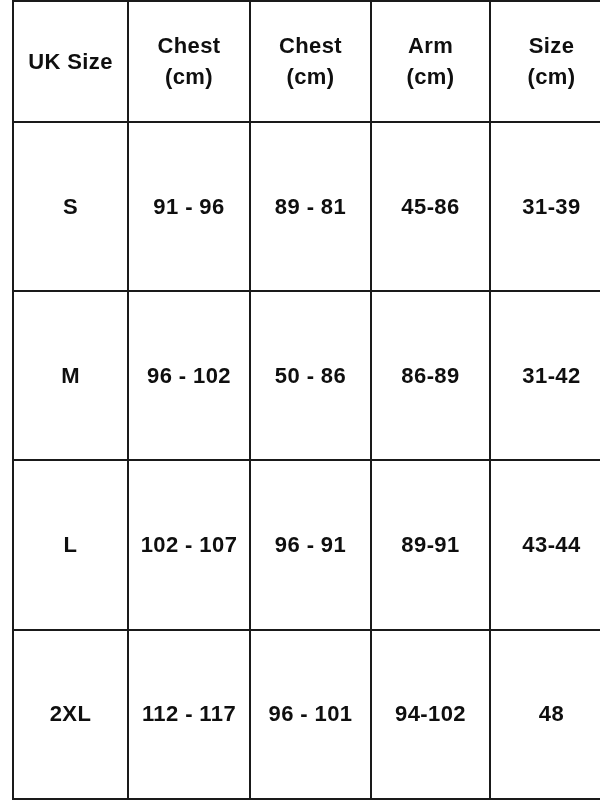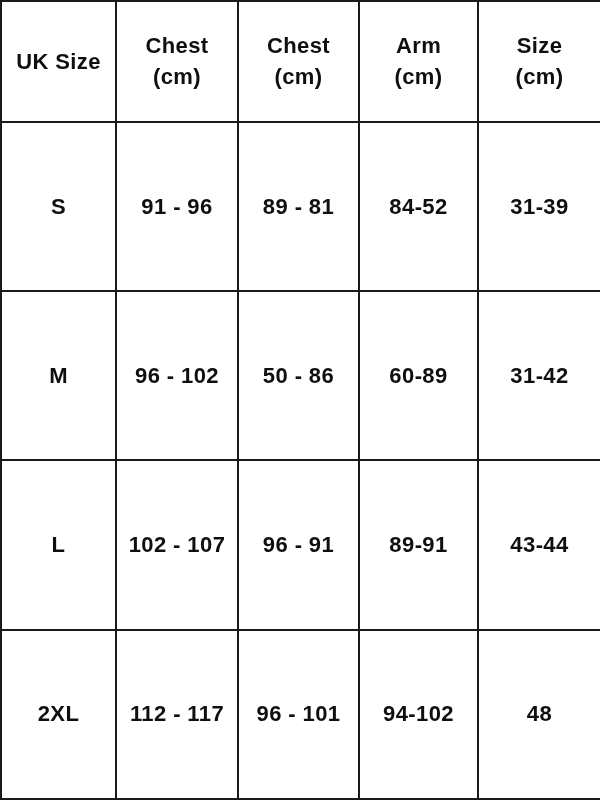--- a/index.html
+++ b/index.html
@@ -6,20 +6,21 @@
     margin: 0;
     padding: 0;
     background: #ffffff;
   }
   .page {
     width: 600px;
     height: 800px;
     background: #ffffff;
     box-sizing: border-box;
     overflow: hidden;
+    padding-left: 12px;
   }
   table.size-chart {
     width: 600px;
     height: 800px;
     border-collapse: collapse;
     table-layout: fixed;
     font-family: "Liberation Sans", "DejaVu Sans", sans-serif;
     color: #0f0f0f;
     background: #ffffff;
   }
@@ -75,29 +76,29 @@
         <th>
           <span class="col-label">Size</span>
           <span class="col-unit">(cm)</span>
         </th>
       </tr>
 
       <tr class="data-row">
         <td>S</td>
         <td>91 - 96</td>
         <td>89 - 81</td>
-        <td>84-52</td>
+        <td>45-86</td>
         <td>31-39</td>
       </tr>
 
       <tr class="data-row">
         <td>M</td>
         <td>96 - 102</td>
         <td>50 - 86</td>
-        <td>60-89</td>
+        <td>86-89</td>
         <td>31-42</td>
       </tr>
 
       <tr class="data-row">
         <td>L</td>
         <td>102 - 107</td>
         <td>96 - 91</td>
         <td>89-91</td>
         <td>43-44</td>
       </tr>

